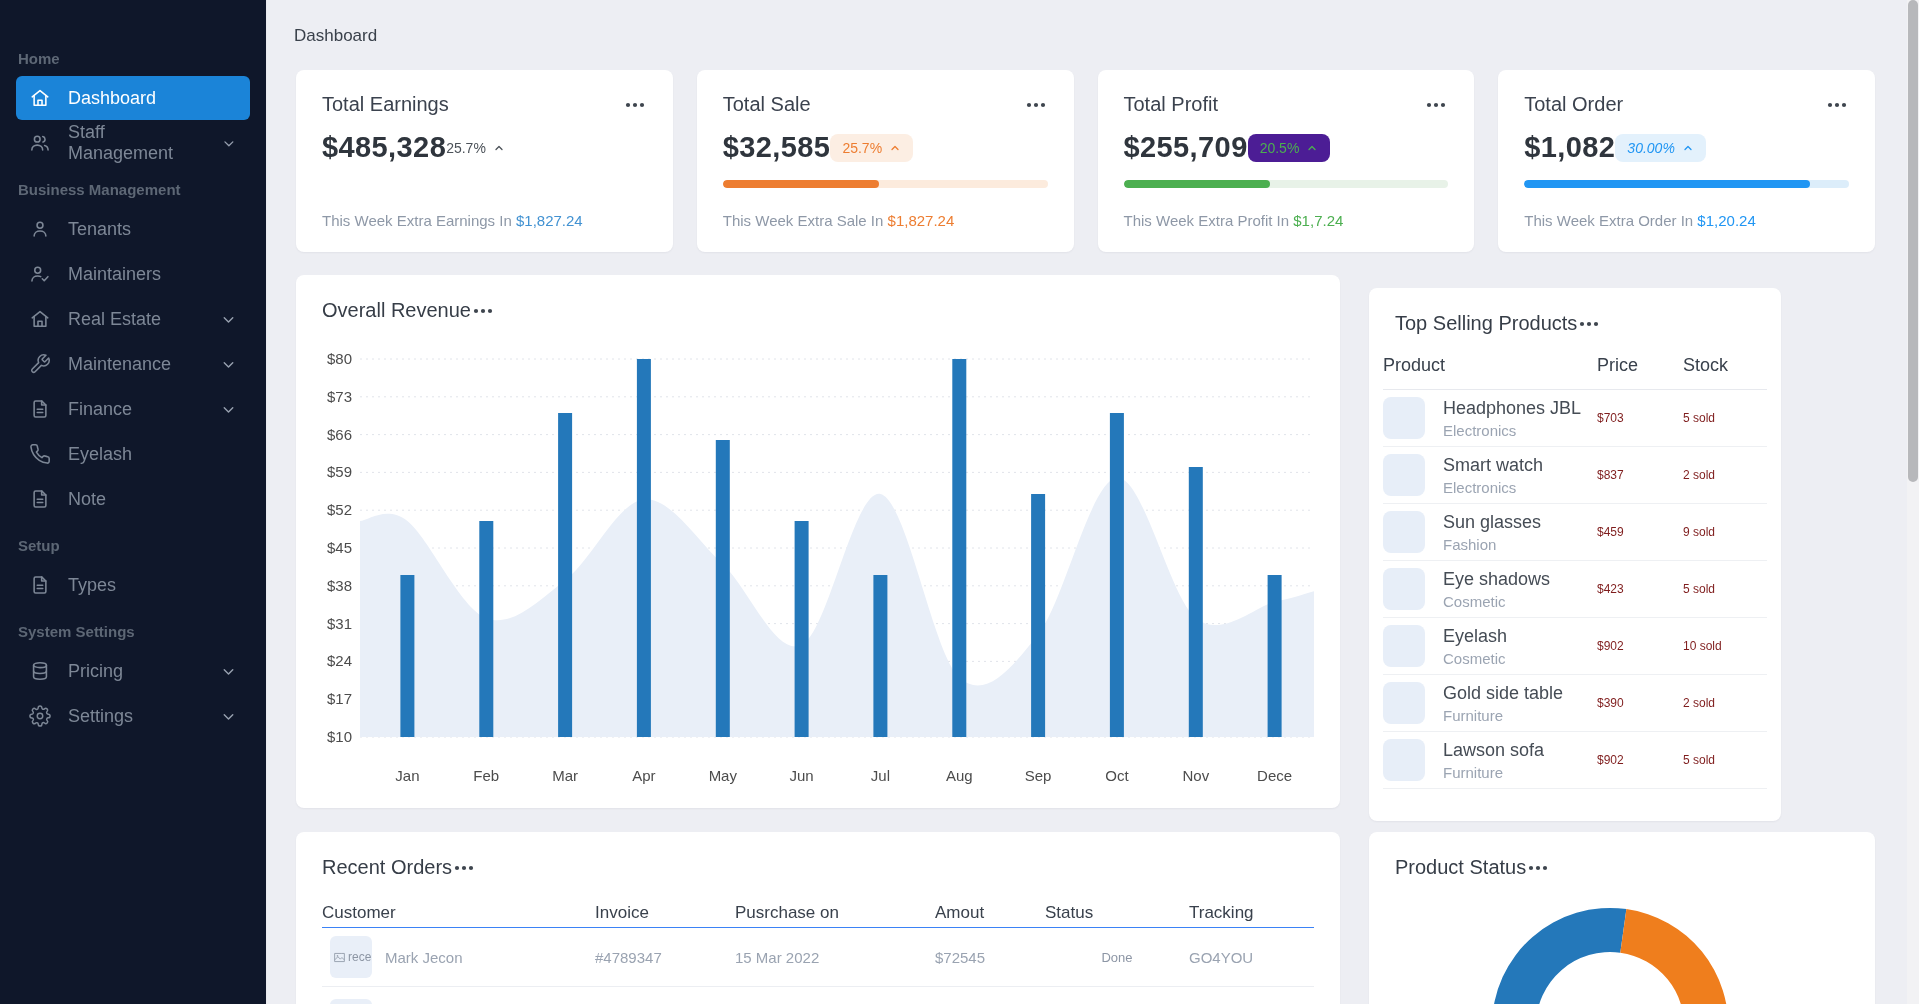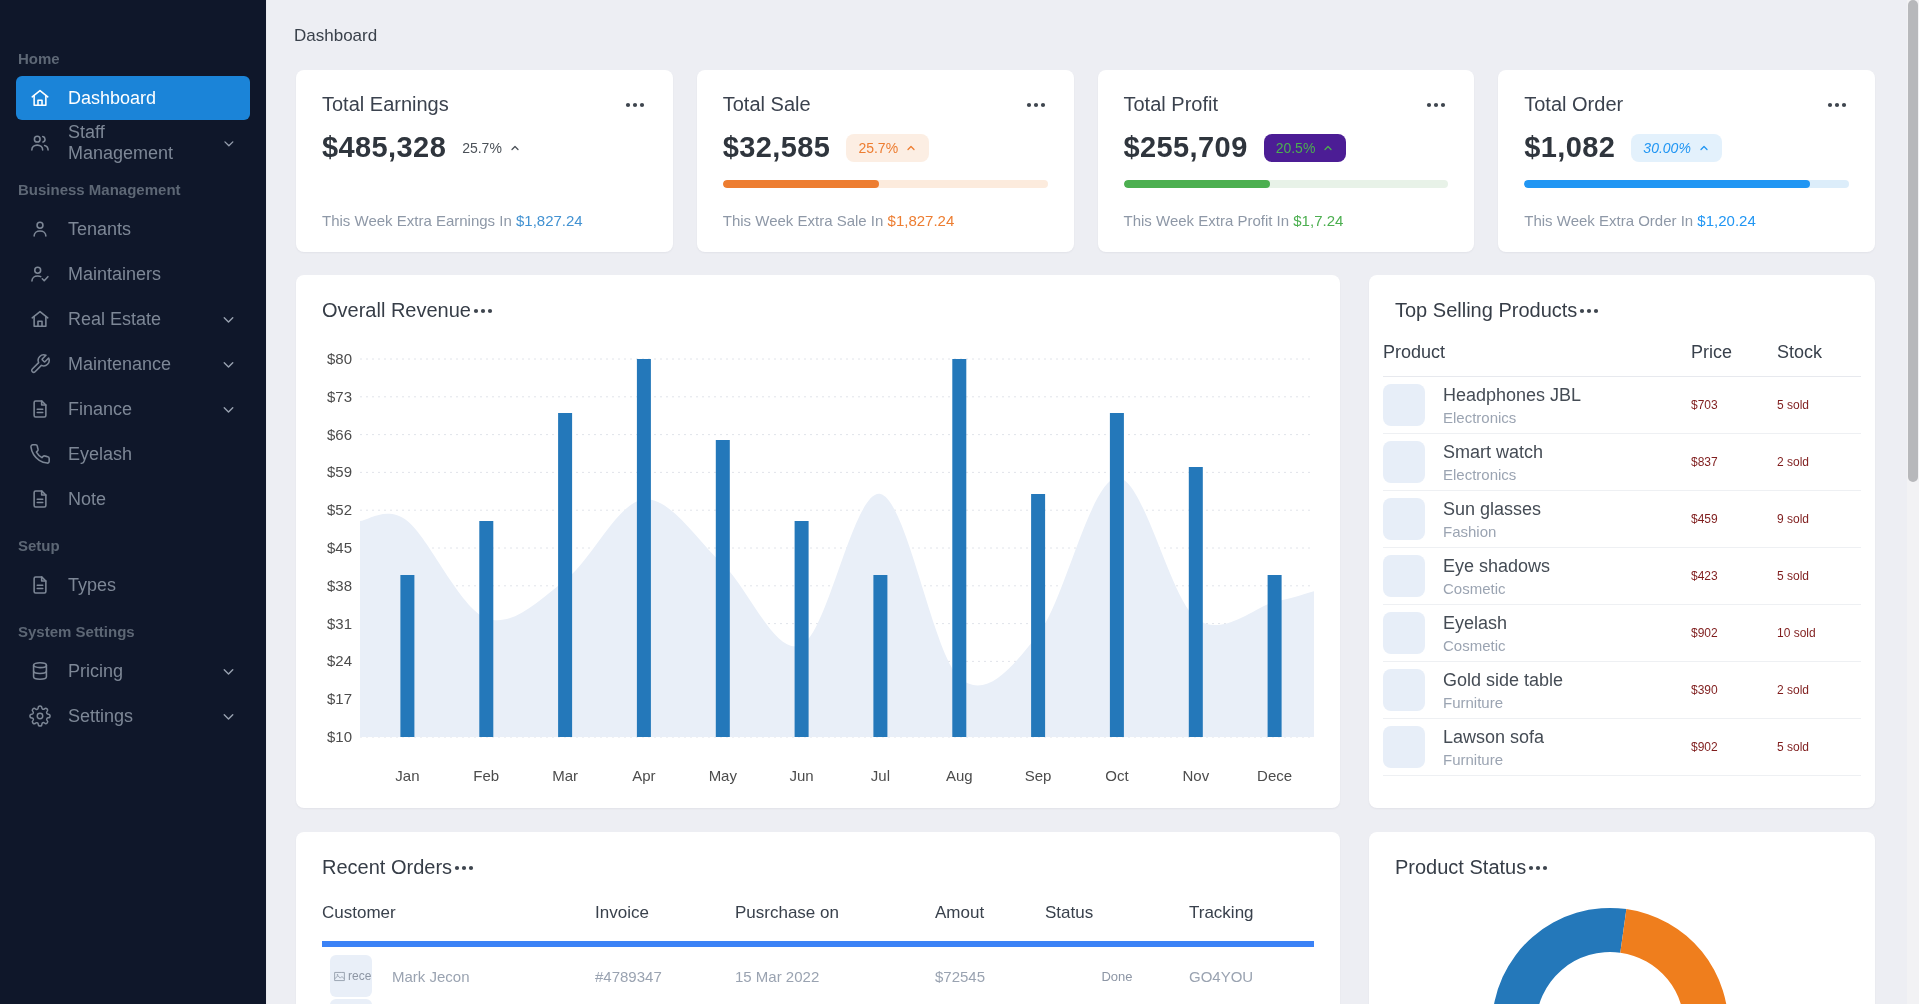--- a/index.html
+++ b/index.html
@@ -18,51 +18,51 @@
   
   .content{position:absolute;left:267px;top:0;right:0;bottom:0}
   .page-title{position:absolute;left:27px;top:26px;font-size:17px;color:#3a414b}
   .panel,.stat-card{background:#fff;border-radius:8px;box-shadow:0 1px 2px rgba(16,24,40,.05)}
   
   .stat-row{position:absolute;left:29px;top:70px;width:1579px;display:flex;gap:24px}
   .stat-card{flex:1;height:182px;padding:23px 26px;display:flex;flex-direction:column}
   .card-head{display:flex;justify-content:space-between;align-items:center}
   .card-title{font-size:20px;color:#3b424e}
   .dots{background:none;border:0;padding:4px 2px;cursor:pointer;color:#3e454e;line-height:0}
-  .value-row{display:flex;align-items:center;gap:16px;margin-top:15px}
+  .value-row{display:flex;align-items:center;margin-top:15px}
   .card-value{font-size:29px;font-weight:600;color:#2f353d;letter-spacing:.4px}
   .pill{display:inline-flex;align-items:center;gap:7px;font-size:14px;padding:6px 12px;border-radius:8px}
   .plain-change{display:inline-flex;align-items:center;gap:7px;font-size:14px;color:#4b5158}
   .chev-up{width:12px;height:12px}
   .progress{height:8px;border-radius:4px;margin-top:16px;overflow:hidden}
   .progress>div{height:100%;border-radius:4px}
   .card-footer{margin-top:auto;font-size:15px;color:#8e98a7}
   
   .panel-head{display:flex;align-items:center;
               padding:24px 26px 0;position:relative;z-index:2}
   .panel-title{margin:0;font-size:20px;font-weight:400;color:#363d47}
   .revenue-panel{position:absolute;left:29px;top:275px;width:1044px;height:533px}
   #revenueChart{position:absolute;left:0;top:62px;width:1044px;height:469px}
   text.axis{font-size:15px;fill:#4c4c4c;font-family:"Liberation Sans",sans-serif}
-  .products-panel{position:absolute;left:1102px;top:275px;width:506px;height:533px}
+  .products-panel{position:absolute;left:1102px;top:288px;width:412px;height:533px}
   .ptable{padding:0 14px}
   .prow{display:grid;grid-template-columns:1fr 86px 84px;align-items:center;
         min-height:57px;border-bottom:1px solid #eef0f3}
   .phead{min-height:0;padding:20px 0 13px;border-bottom:1px solid #e7e9ee;font-size:18px;color:#39414c}
   .pmain{display:flex;gap:18px;align-items:center}
   .pthumb{width:42px;height:42px;border-radius:8px;background:#e7eef8}
   .pname{font-size:18px;color:#454c55}
   .pcat{font-size:15px;color:#9ba4b2;margin-top:3px}
   .pval{font-size:12px;color:#7f1d1d}
   .orders-panel{position:absolute;left:29px;top:832px;width:1044px;height:330px}
   .otable{padding:0 26px}
   .orow{display:grid;grid-template-columns:273px 140px 200px 110px 144px 1fr;align-items:center}
-  .ohead{padding:24px 0 18px;border-bottom:6px solid #3b82f6;font-size:17px;color:#39414c}
+  .ohead{padding:24px 0 4px;border-bottom:1px solid #3b82f6;font-size:17px;color:#39414c}
   .obody{min-height:59px;border-bottom:1px solid #eceef2;font-size:15px;color:#9aa3b1}
-  .ocust{display:flex;align-items:center;gap:20px;padding-left:8px}
+  .ocust{display:flex;align-items:center;gap:13px;padding-left:8px}
   .avatar{width:42px;height:42px;border-radius:6px;background:#e9eff8;overflow:hidden;
           font-size:12px;color:#8d96a4;display:flex;align-items:center;gap:2px;padding-left:3px;flex:0 0 auto}
   .ostatus{text-align:center;font-size:13px;color:#8d96a5}
   .partial-avatar{position:absolute;left:34px;top:167px}
   .status-panel{position:absolute;left:1102px;top:832px;width:506px;height:330px;overflow:hidden}
   #statusChart{position:absolute;left:0;top:0;width:506px;height:330px;z-index:1}
   
   .scrollbar{position:absolute;right:0;top:0;width:12px;height:1004px;background:#f2f2f4}
   .scroll-thumb{position:absolute;top:0;left:1px;width:10px;height:482px;background:#b7b8bb;border-radius:5px}
 </style>

